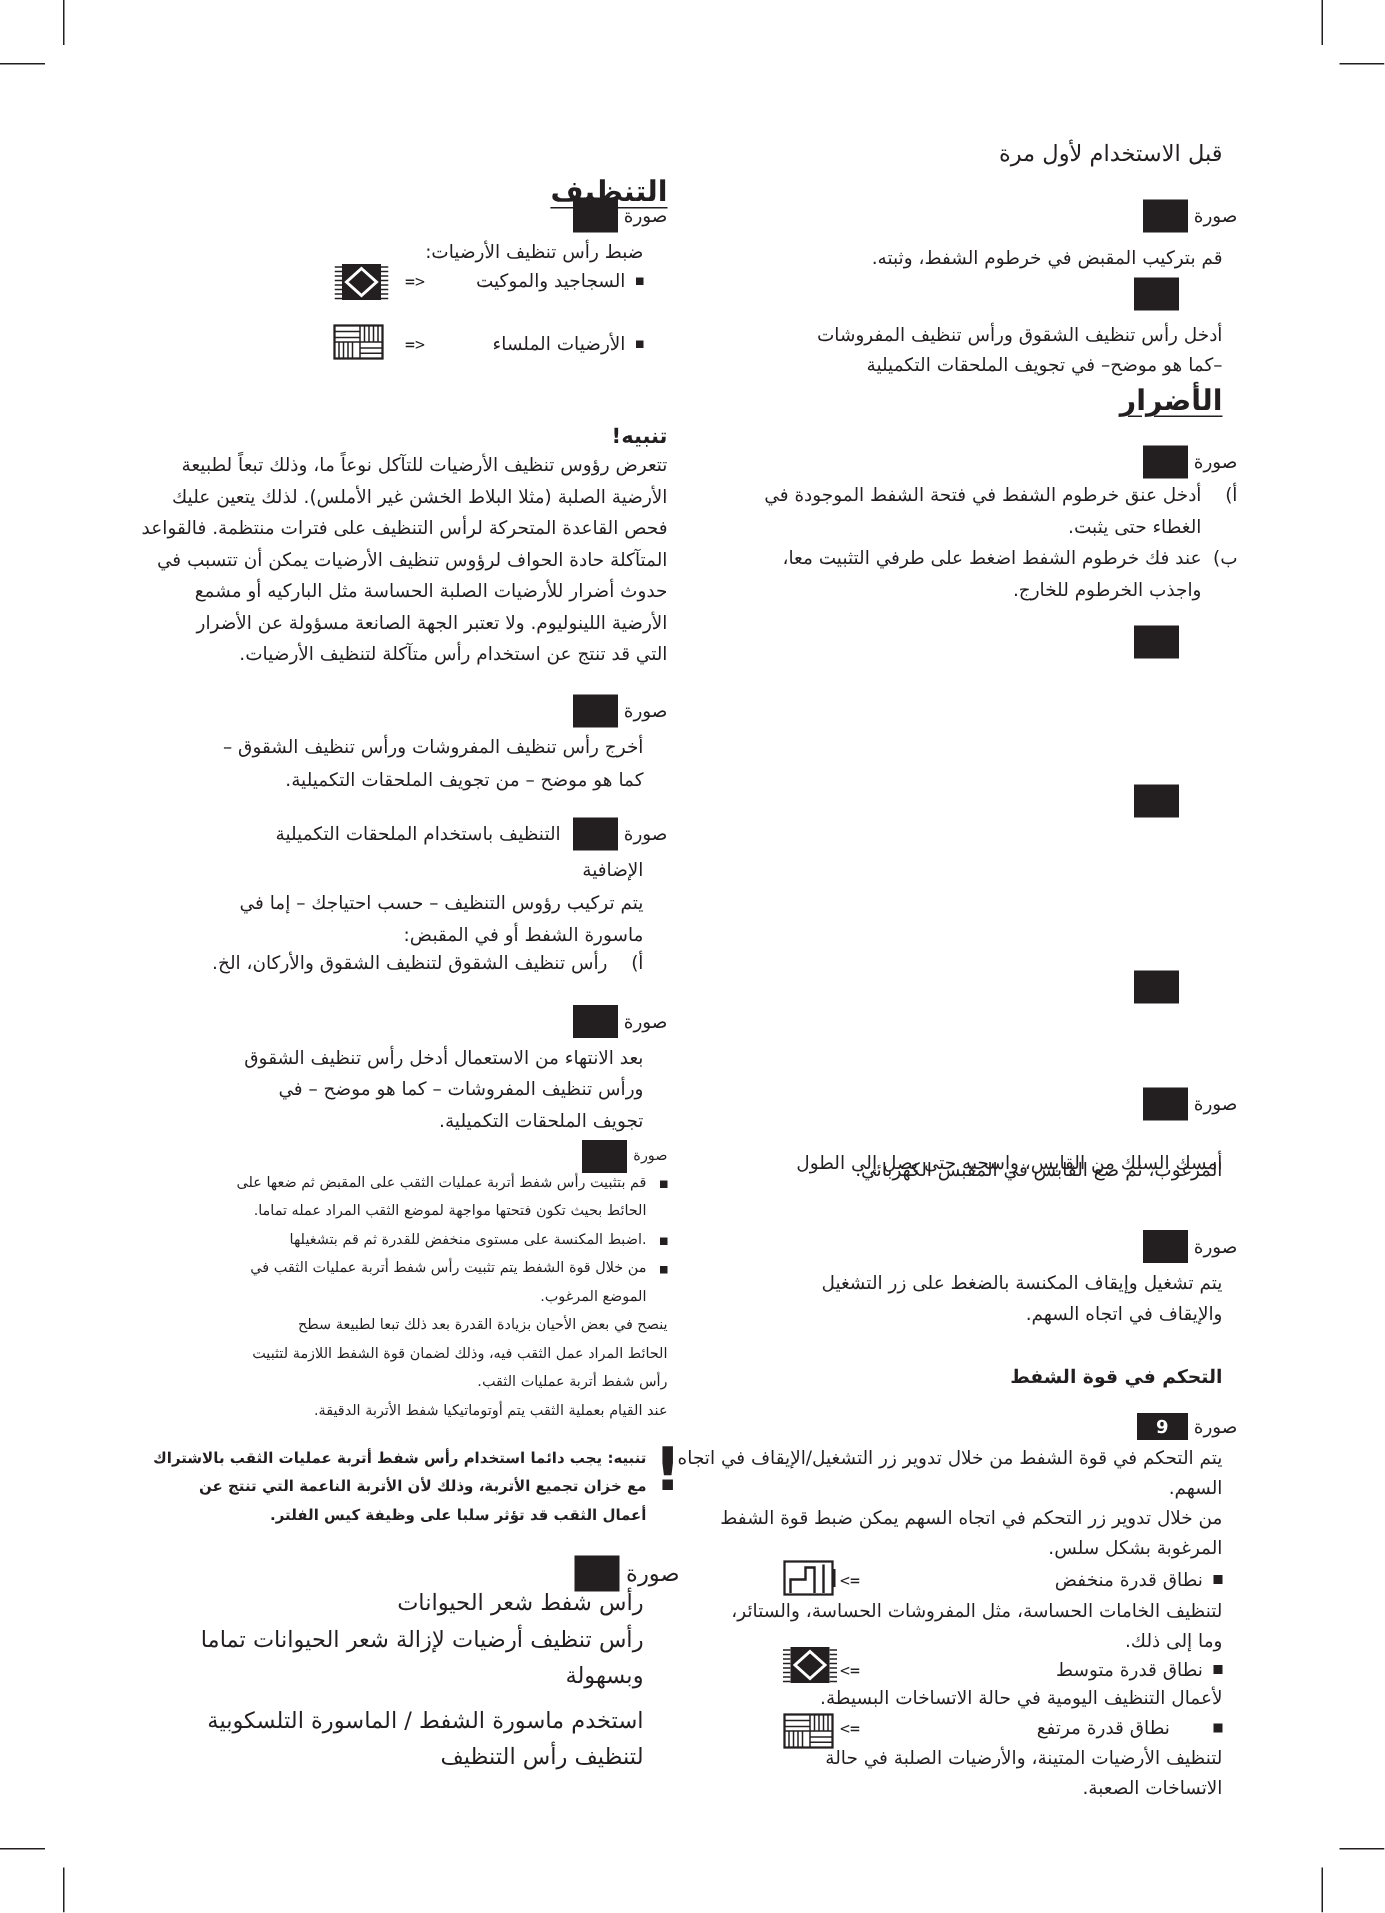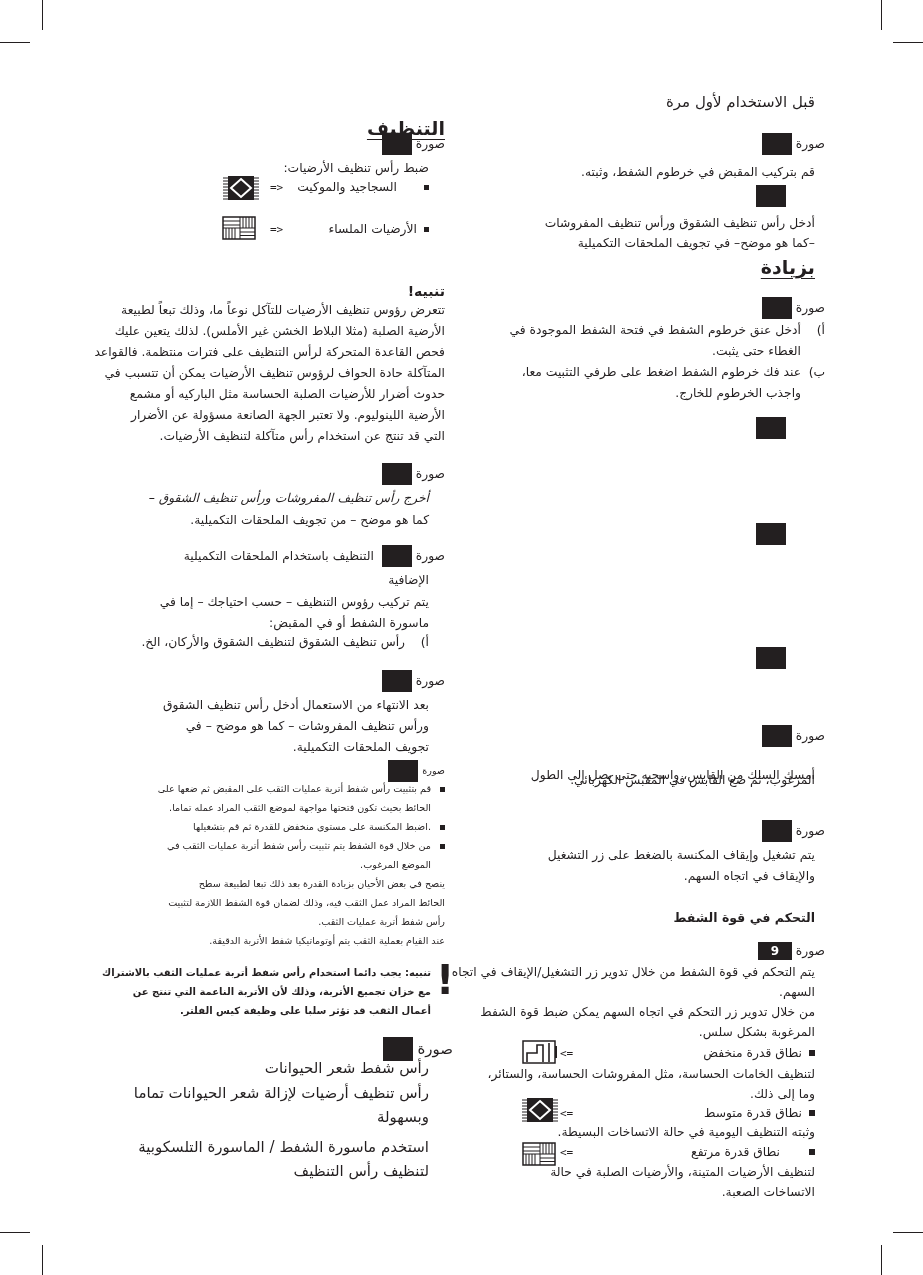--- a/index.html
+++ b/index.html
@@ -44,21 +44,21 @@
 
   <div class="abs fig" style="right:98px;top:133px;">
     <span class="t">صورة</span>
     <span class="box"></span>
   </div>
   <div class="abs rtl t" style="right:108px;top:162px;">قم بتركيب المقبض في خرطوم الشفط، وثبته.</div>
   <span class="abs box" style="left:756px;top:185px;"></span>
   <div class="abs rtl t" style="right:108px;top:213px;">أدخل رأس تنظيف الشقوق ورأس تنظيف المفروشات</div>
   <div class="abs rtl t" style="right:108px;top:233px;">–كما هو موضح– في تجويف الملحقات التكميلية</div>
 
-  <div class="abs rtl h1" style="right:108px;top:256px;">بزيادة</div>
+  <div class="abs rtl h1" style="right:108px;top:256px;">الأضرار</div>
 
   <div class="abs fig" style="right:98px;top:297px;">
     <span class="t">صورة</span>
     <span class="box"></span>
   </div>
   <div class="abs rtl t" style="right:98px;top:320px;">أ)</div>
   <div class="abs rtl t" style="right:122px;top:320px;">أدخل عنق خرطوم الشفط في فتحة الشفط الموجودة في</div>
   <div class="abs rtl t" style="right:122px;top:341px;">الغطاء حتى يثبت.</div>
   <div class="abs rtl t" style="right:98px;top:362px;">ب)</div>
   <div class="abs rtl t" style="right:122px;top:362px;">عند فك خرطوم الشفط اضغط على طرفي التثبيت معا،</div>
@@ -126,21 +126,21 @@
         <line x1="31" y1="6" x2="36" y2="6"></line>
         <line x1="31" y1="9" x2="36" y2="9"></line>
         <line x1="31" y1="12" x2="36" y2="12"></line>
         <line x1="31" y1="15" x2="36" y2="15"></line>
         <line x1="31" y1="18" x2="36" y2="18"></line>
         <line x1="31" y1="21" x2="36" y2="21"></line>
         <line x1="31" y1="24" x2="36" y2="24"></line>
     </g>
     <polygon points="18,4 28,13 18,22 8,13" fill="none" stroke="#fff" stroke-width="2"></polygon>
   </svg>
-  <div class="abs rtl t" style="right:108px;top:1122px;">وثبته التنظيف اليومية في حالة الاتساخات البسيطة.</div>
+  <div class="abs rtl t" style="right:108px;top:1122px;">لأعمال التنظيف اليومية في حالة الاتساخات البسيطة.</div>
 
   <div class="abs line" style="right:108px;top:1142px;gap:22px;">
     <span class="sq"></span>
     <span class="t">نطاق قدرة مرتفع</span>
   </div>
   <span class="abs arrow" style="left:560px;top:1146px;">&lt;=</span>
   <svg class="abs ico" style="left:522px;top:1142px;" width="34" height="24" viewBox="0 0 34 24">
     <rect x="1" y="1" width="32" height="22" fill="#fff" stroke="#231f20" stroke-width="1.5"></rect>
     <g stroke="#231f20" stroke-width="1">
       <line x1="1" y1="5" x2="18" y2="5"></line>
@@ -166,21 +166,21 @@
 <section>
 
   <div class="abs rtl h1" style="right:478px;top:93px;margin-top:24px;">التنظيف</div>
 
   <div class="abs fig" style="right:478px;top:133px;">
     <span class="t">صورة</span>
     <span class="box"></span>
   </div>
   <div class="abs rtl t" style="right:494px;top:158px;">ضبط رأس تنظيف الأرضيات:</div>
 
-  <div class="abs line" style="right:494px;top:177px;gap:20px;">
+  <div class="abs line" style="right:494px;top:177px;">
     <span class="sq" style="width:5px;height:5px;"></span>
     <span class="t">السجاجيد والموكيت</span>
   </div>
   <span class="abs arrow" style="left:270px;top:181px;">=&gt;</span>
   <svg class="abs ico" style="left:223px;top:175px;" width="36" height="26" viewBox="0 0 36 26">
     <rect x="5" y="1" width="26" height="24" fill="#231f20"></rect>
     <g stroke="#231f20" stroke-width="1">
       <line x1="0" y1="3" x2="5" y2="3"></line>
         <line x1="0" y1="6" x2="5" y2="6"></line>
         <line x1="0" y1="9" x2="5" y2="9"></line>
@@ -232,21 +232,21 @@
   <div class="abs rtl t" style="right:478px;top:342px;">فحص القاعدة المتحركة لرأس التنظيف على فترات منتظمة. فالقواعد</div>
   <div class="abs rtl t" style="right:478px;top:363px;">المتآكلة حادة الحواف لرؤوس تنظيف الأرضيات يمكن أن تتسبب في</div>
   <div class="abs rtl t" style="right:478px;top:384px;margin-left:12px;">حدوث أضرار للأرضيات الصلبة الحساسة مثل الباركيه أو مشمع</div>
   <div class="abs rtl t" style="right:478px;top:405px;">الأرضية اللينوليوم. ولا تعتبر الجهة الصانعة مسؤولة عن الأضرار</div>
   <div class="abs rtl t" style="right:478px;top:426px;">التي قد تنتج عن استخدام رأس متآكلة لتنظيف الأرضيات.</div>
 
   <div class="abs fig" style="right:478px;top:463px;">
     <span class="t">صورة</span>
     <span class="box"></span>
   </div>
-  <div class="abs rtl t" style="right:494px;top:488px;font-style:italic;">أخرج رأس تنظيف المفروشات ورأس تنظيف الشقوق –</div>
+  <div class="abs rtl t" style="right:494px;top:488px;">أخرج رأس تنظيف المفروشات ورأس تنظيف الشقوق –</div>
   <div class="abs rtl t" style="right:494px;top:510px;">كما هو موضح – من تجويف الملحقات التكميلية.</div>
 
   <div class="abs fig" style="right:478px;top:545px;">
     <span class="t">صورة</span>
     <span class="box"></span>
     <span class="t" style="margin-right:4px;">التنظيف باستخدام الملحقات التكميلية</span>
   </div>
   <div class="abs rtl t" style="right:494px;top:570px;">الإضافية</div>
   <div class="abs rtl t" style="right:494px;top:592px;">يتم تركيب رؤوس التنظيف – حسب احتياجك – إما في</div>
   <div class="abs rtl t" style="right:494px;top:613px;">ماسورة الشفط أو في المقبض:</div>

